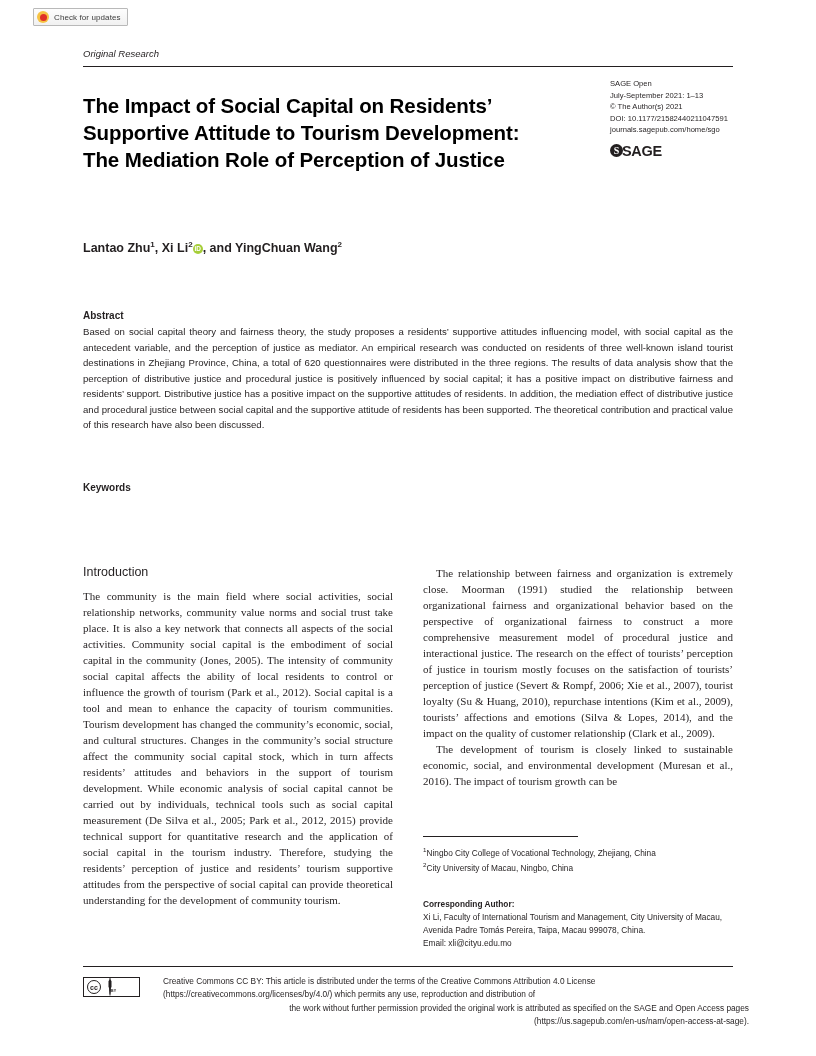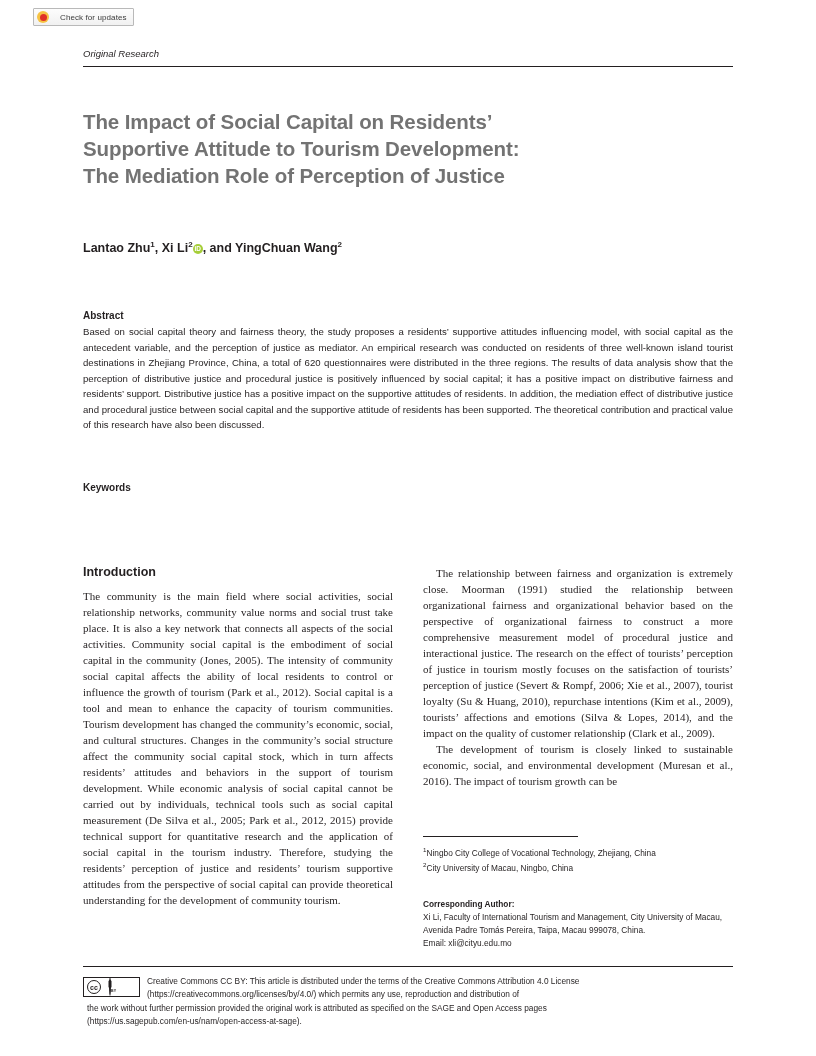--- a/index.html
+++ b/index.html
@@ -13,21 +13,21 @@
     color: #231f20;
     position: relative;
     overflow: hidden;
   }
 
   
   .cfu-badge {
     position: absolute;
     left: 33px; top: 8px;
     display: flex; align-items: center;
-    gap: 11px;
+    gap: 5px;
     border: 1px solid #b9b9b9;
     background: linear-gradient(to bottom, #fdfdfd 0%, #f1f1f1 100%);
     padding: 2px 6px 2px 3px;
     border-radius: 1px;
     height: 18px;
   }
   .cfu-icon {
     width: 12px; height: 12px;
     border-radius: 50%;
     background: #f6c344;
@@ -68,27 +68,27 @@
   .rule-top {
     position: absolute;
     top: 66px; left: 0;
     width: 650px; height: 1.4px;
     background: #231f20;
   }
 
   
   .title {
     position: absolute;
-    top: 94px; left: 0;
+    top: 78px; left: 0;
     width: 450px;
     font-size: 20.5px;
     font-weight: bold;
     line-height: 1.33;
     letter-spacing: -0.1px;
-    color: #737373;
+    color: #000000;
   }
   .sage-meta {
     position: absolute;
     top: 78px; left: 527px;
     width: 160px;
     font-size: 7.6px;
     line-height: 1.52;
     color: #231f20;
   }
   .sage-logo {
@@ -174,21 +174,21 @@
   .col {
     position: absolute;
     top: 0;
     width: 310px;
   }
   .col-left  { left: 0; }
   .col-right { left: 340px; }
 
   .col h2 {
     font-size: 12.5px;
-    font-weight: bold;
+    font-weight: normal;
     margin: 0 0 9px 0;
     font-family: "Liberation Sans", sans-serif;
     color: #231f20;
   }
   .col p {
     margin: 0;
     font-family: "Liberation Serif", serif;
     font-size: 11px;
     line-height: 1.455;
     text-align: justify;
@@ -275,44 +275,55 @@
   .cc-by-txt {
     font-size: 3.6px;
     font-weight: bold;
     letter-spacing: .2px;
     color: #231f20;
     line-height: 1;
     margin-top: 0.5px;
   }
   .lic-text {
     position: absolute;
-    left: 0; top: 0;
+    left: 16px; top: 0;
     width: 650px;
     font-size: 8.3px;
     line-height: 1.62;
     color: #231f20;
   }
   .lic-line-1, .lic-line-2 { margin-left: 64px; }
-  .lic-line-3, .lic-line-4 { margin-left: 4px; }
+  .lic-line-3, .lic-line-4 { margin-left: 12px; text-align: right; }
 </style>
 </head>
 <body>
 
 <div class="cfu-badge">
   <span class="cfu-icon"></span>
   <span class="cfu-label">Check for updates</span>
 </div>
 
 <div class="page">
 
   <div class="running-head">Original Research</div>
   <div class="rule-top"></div>
 
   <h1 class="title">The Impact of Social Capital on Residents’ Supportive Attitude to Tourism Development: The Mediation Role of Perception of Justice</h1>
 
+  <div class="sage-meta">
+    <div>SAGE Open</div>
+    <div>July-September 2021: 1–13</div>
+    <div>© The Author(s) 2021</div>
+    <div>DOI: 10.1177/21582440211047591</div>
+    <div>journals.sagepub.com/home/sgo</div>
+    <div class="sage-logo">
+      <span class="sage-mark">S</span>
+      <span class="sage-word">SAGE</span>
+    </div>
+  </div>
 
   <div class="authors"><span>Lantao Zhu</span><sup>1</sup>, <span>Xi Li</span><sup>2</sup><span class="orcid">iD</span><span>, and </span><span>YingChuan Wang</span><sup>2</sup></div>
 
   <div class="abstract">
     <div class="sec-head">Abstract</div>
     <p>Based on social capital theory and fairness theory, the study proposes a residents’ supportive attitudes influencing model, with social capital as the antecedent variable, and the perception of justice as mediator. An empirical research was conducted on residents of three well-known island tourist destinations in Zhejiang Province, China, a total of 620 questionnaires were distributed in the three regions. The results of data analysis show that the perception of distributive justice and procedural justice is positively influenced by social capital; it has a positive impact on distributive fairness and residents’ support. Distributive justice has a positive impact on the supportive attitudes of residents. In addition, the mediation effect of distributive justice and procedural justice between social capital and the supportive attitude of residents has been supported. The theoretical contribution and practical value of this research have also been discussed.</p>
   </div>
 
   <div class="keywords">
     <div class="sec-head">Keywords</div>

